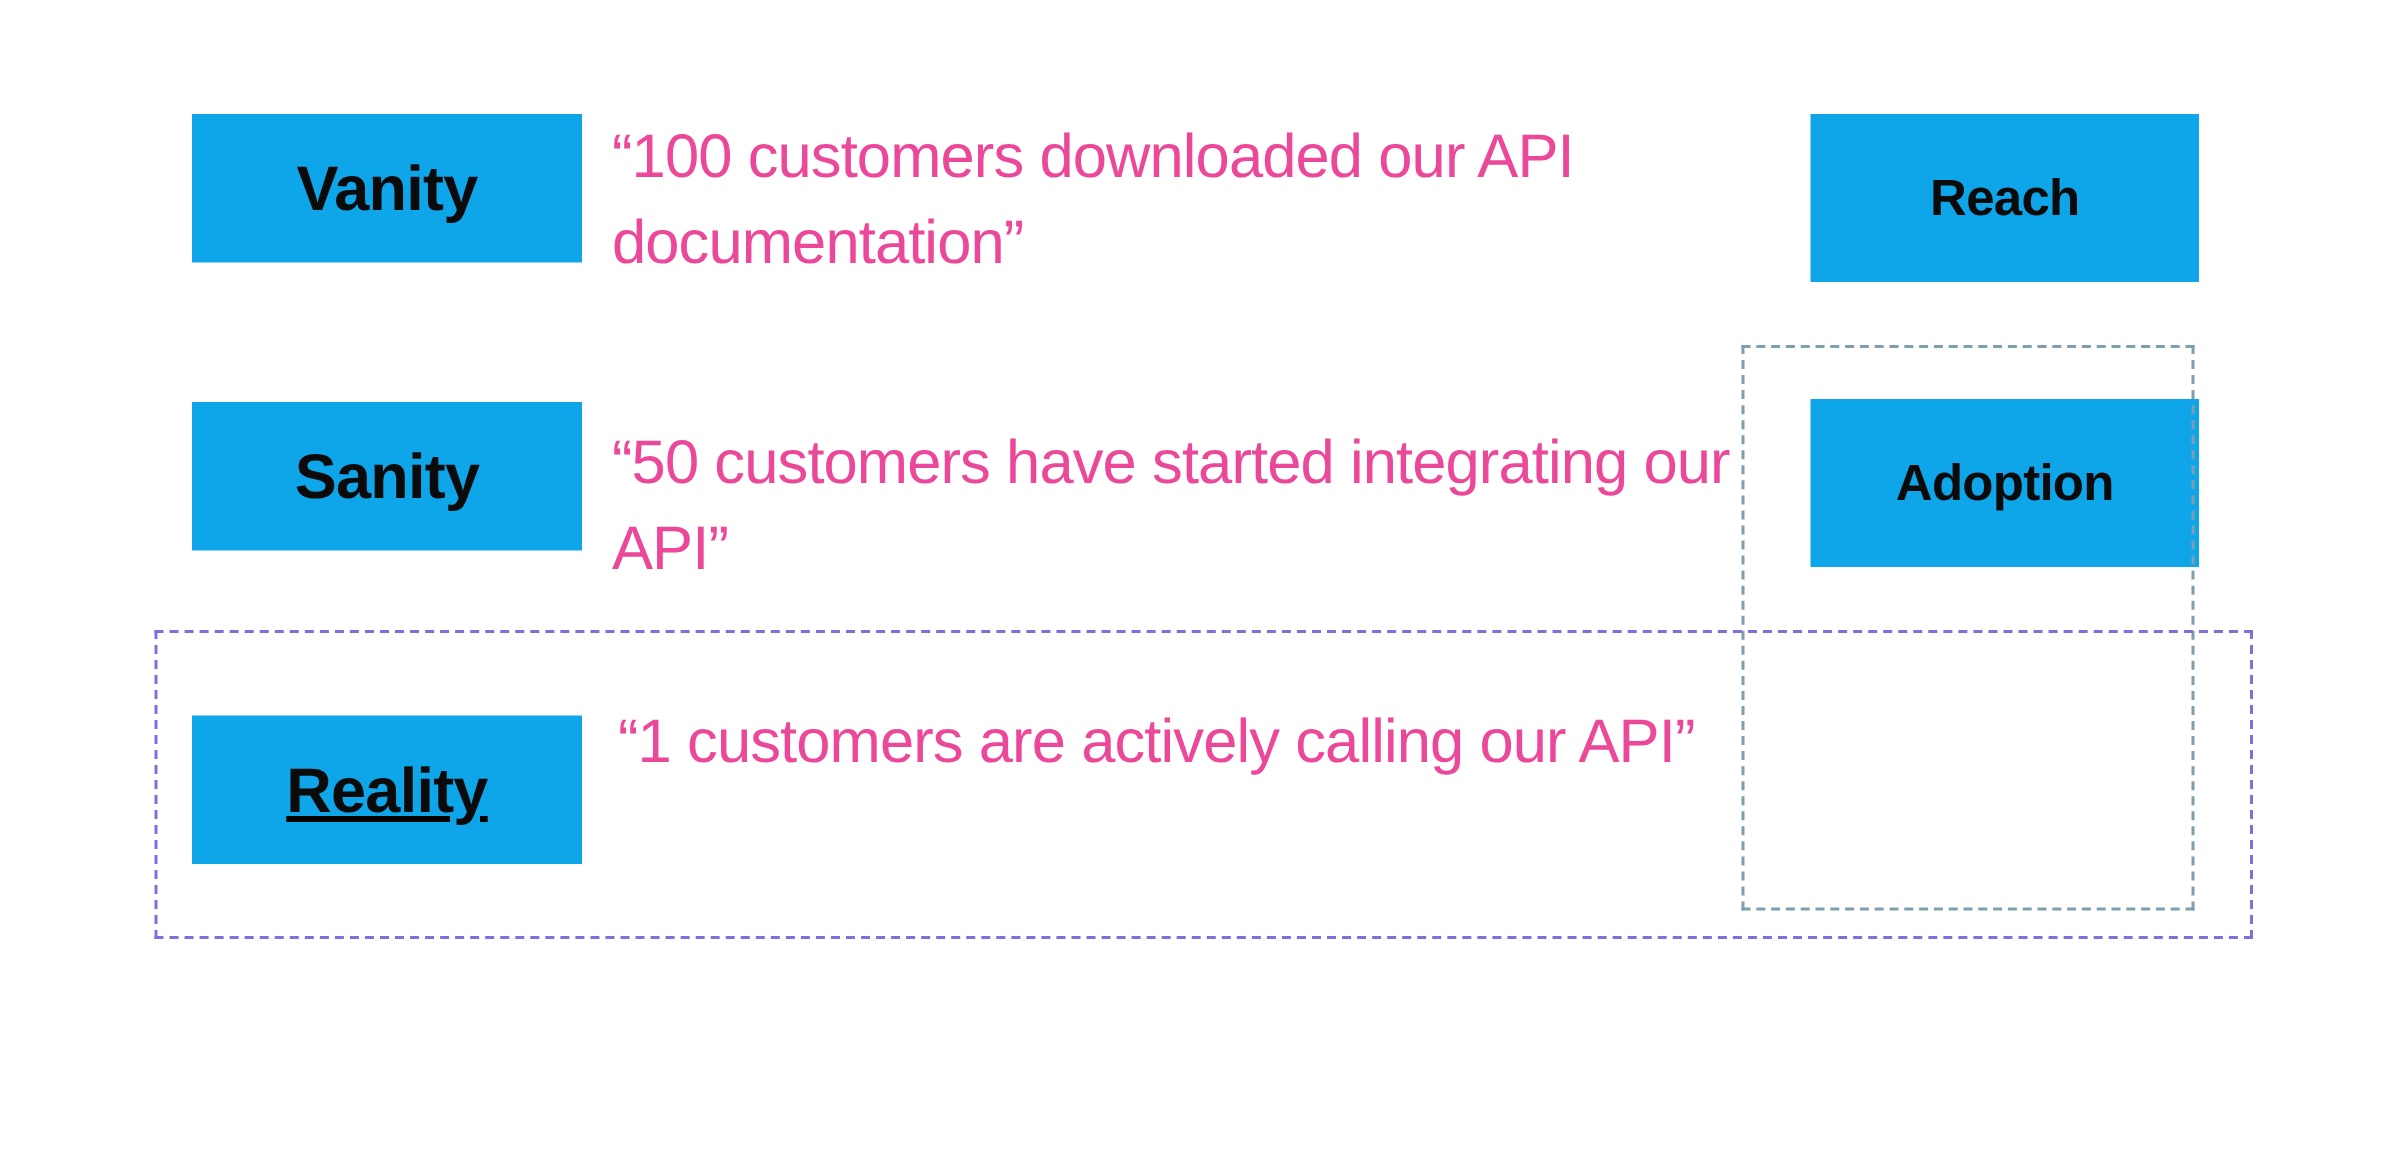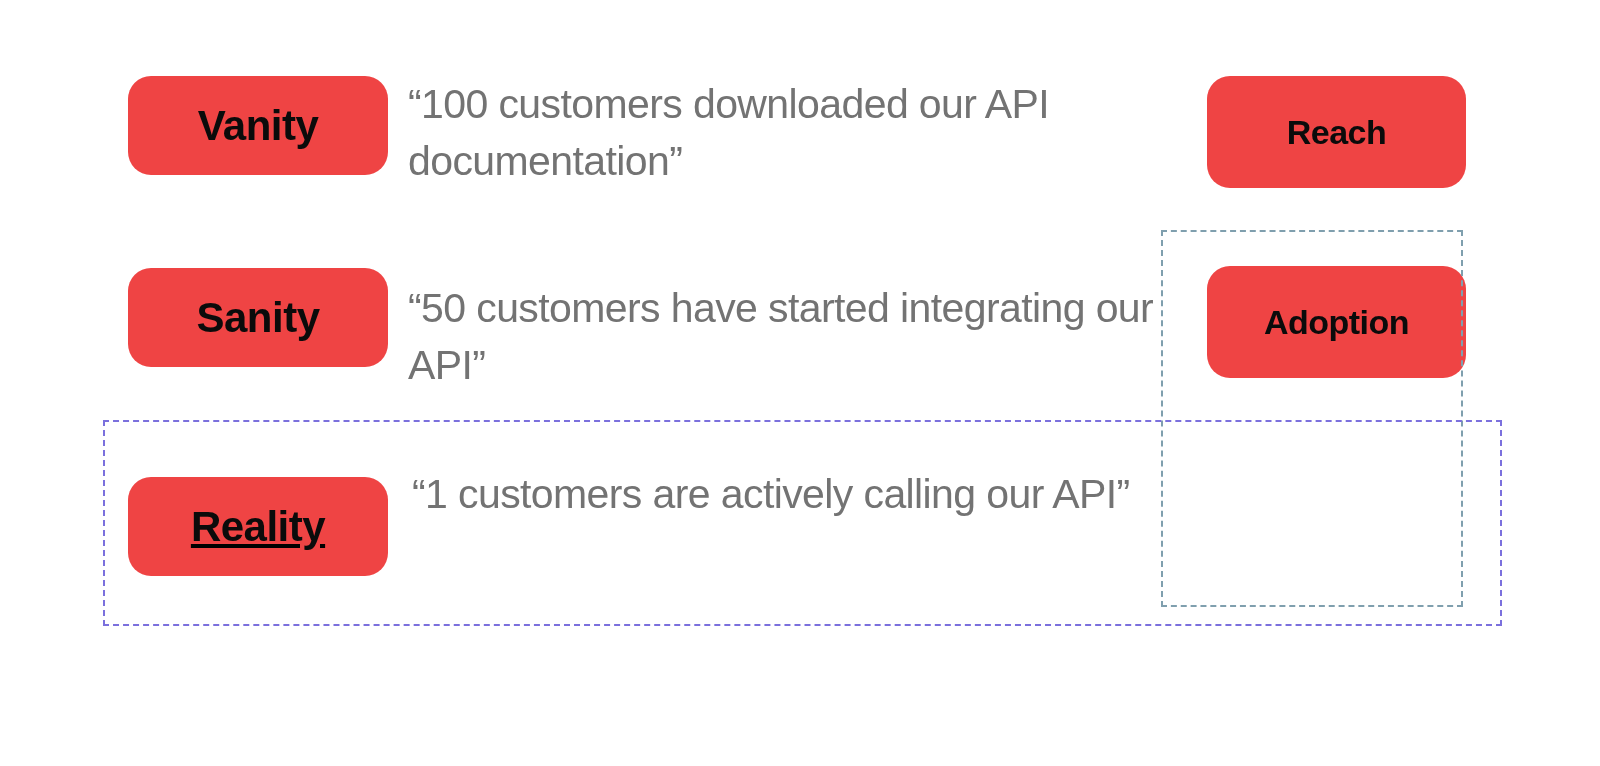--- a/index.html
+++ b/index.html
@@ -17,26 +17,25 @@
     position: relative;
     width: 1600px;
     height: 766px;
     background: #ffffff;
     overflow: hidden;
   }
 
   
   .chip {
     position: absolute;
-    background: #ef4444;
+    background: #0ea5e9;
     display: flex;
     align-items: center;
     justify-content: center;
     box-sizing: border-box;
-    border-radius: 23px;
   }
   .chip-label {
     font-weight: 700;
     color: #0b0b0b;
     letter-spacing: -0.5px;
     line-height: 1;
     white-space: nowrap;
   }
 
   
@@ -63,21 +62,21 @@
   #chip-adoption { top: 266px; }
   #chip-usage    { top: 474px; }
 
   
   .quote {
     position: absolute;
     left: 408px;
     width: 760px;
     font-size: 41px;
     font-weight: 400;
-    color: #737373;
+    color: #ec4899;
     line-height: 1.38;
     letter-spacing: -0.6px;
   }
   #quote-vanity  { top: 76px; }
   #quote-sanity  { top: 280px; }
   #quote-reality { top: 466px; left: 412px; width: 790px; }
 
   
   .dash-box {
     position: absolute;

